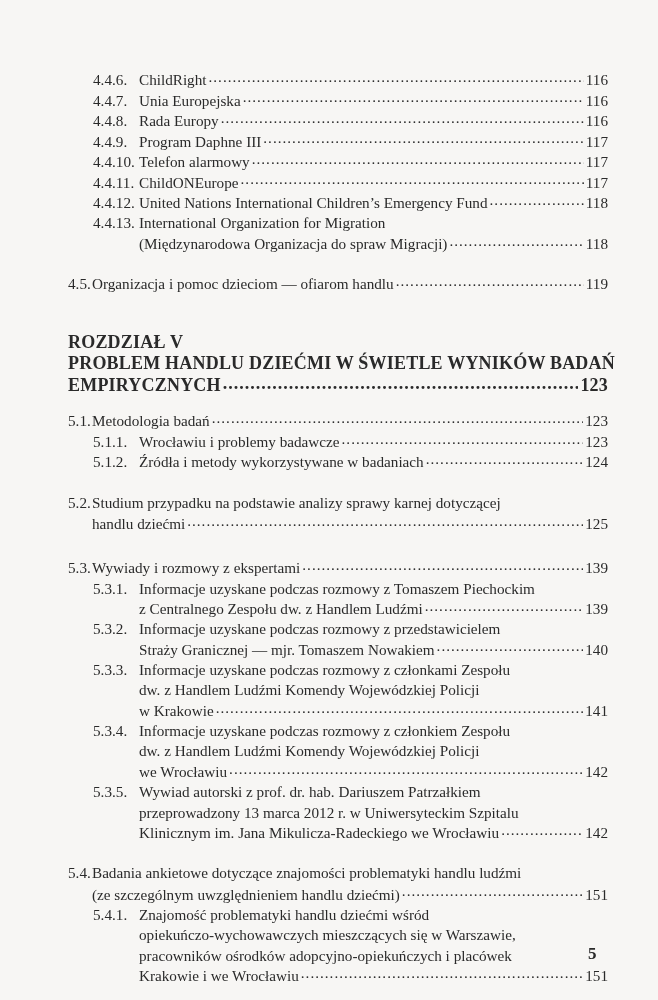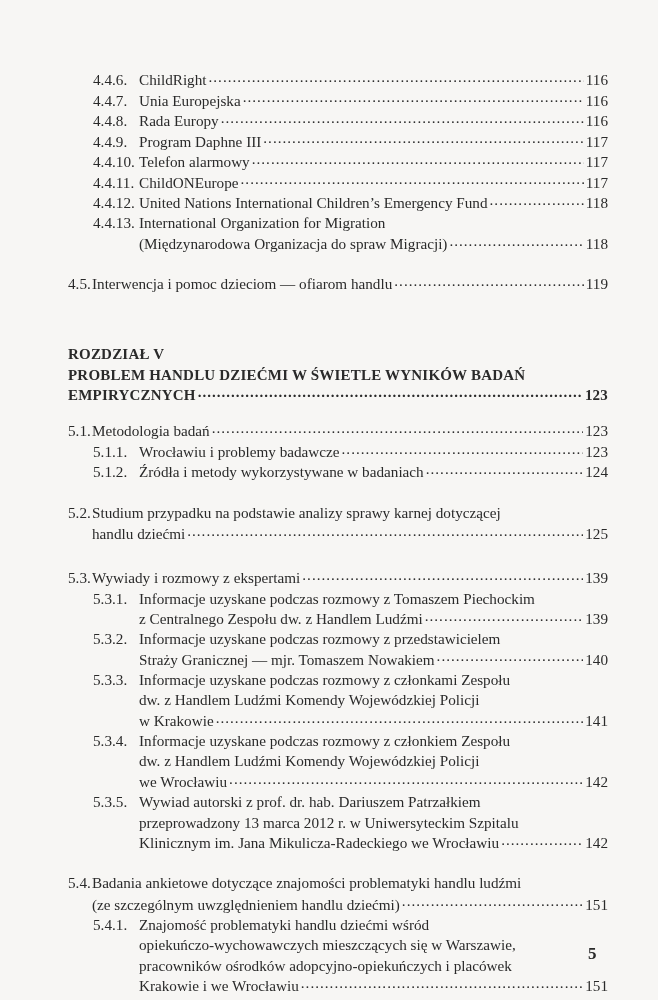--- a/index.html
+++ b/index.html
@@ -19,21 +19,21 @@
   .lvl2 { padding-left: 25px; }
   .lvl2 .num { width: 46px; }
   .text { flex: none; }
   .dots { flex: 1 1 auto; overflow: hidden; margin: 0 2px; position: relative; height: 1em; }
   .dots::after {
     content: "..................................................................................................................................................................................................................................";
     position: absolute; left: 0; bottom: -2px; letter-spacing: 1px; white-space: nowrap;
   }
   .pg { flex: none; text-align: left; min-width: 22px; }
   .gap { height: 4px; }
-  .chapter { font-weight: bold; font-size: 15px; line-height: 20.3px; letter-spacing: 0.2px; margin-top: 50px; }
+  .chapter { font-weight: bold; font-size: 18px; line-height: 20.3px; letter-spacing: 0.2px; margin-top: 38px; }
   .chapter .row .pg { font-weight: bold; }
   .folio { position: absolute; left: 588px; top: 944px; font-weight: bold; font-size: 17px; }
 </style>
 </head>
 <body>
 
 <div class="page">
   <div class="toc">
     <div id="toc-top">
         <div class="entry lvl2">
@@ -101,21 +101,21 @@
             <span class="num"></span>
             <span class="text">(Międzynarodowa Organizacja do spraw Migracji)</span>
             <span class="dots"></span>
             <span class="pg">118</span>
           </div>
         </div>
         <div class="gap"></div>
         <div class="entry lvl1">
           <div class="row">
             <span class="num">4.5.</span>
-            <span class="text">Interwencja i pomoc dzieciom — ofiarom handlu</span>
+            <span class="text">Organizacja i pomoc dzieciom — ofiarom handlu</span>
             <span class="dots"></span>
             <span class="pg">119</span>
           </div>
         </div>
       </div>
 
     <div class="chapter">
       <div class="row">
           <span>ROZDZIAŁ V</span>
         </div>

